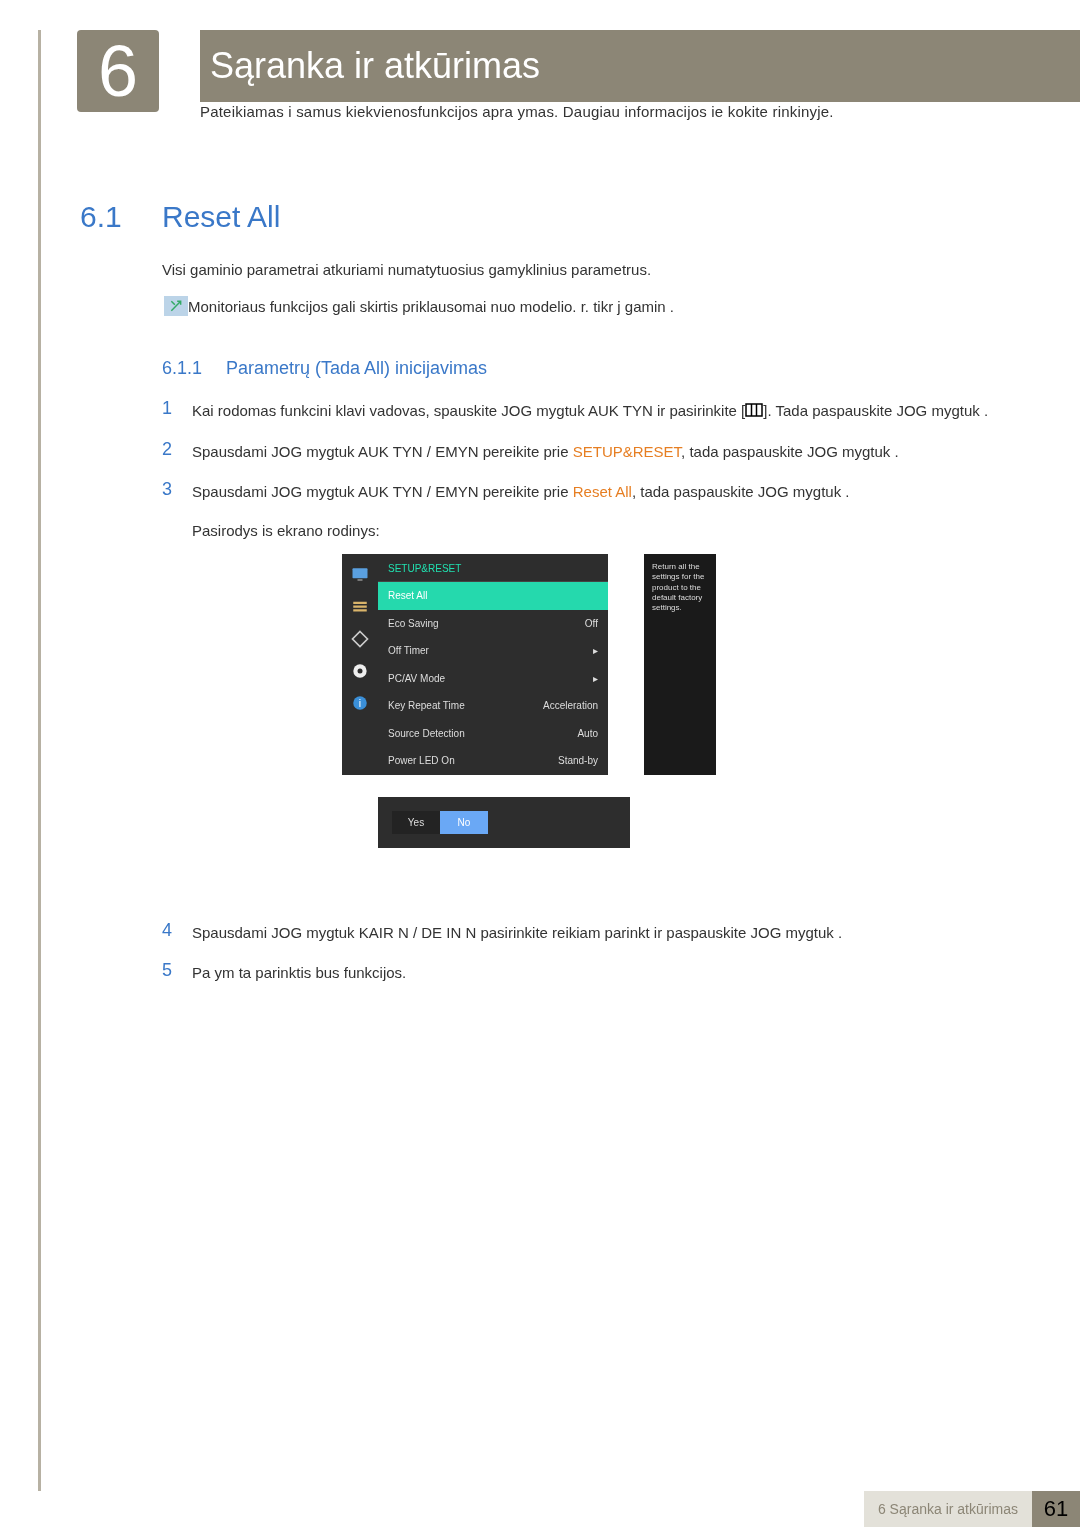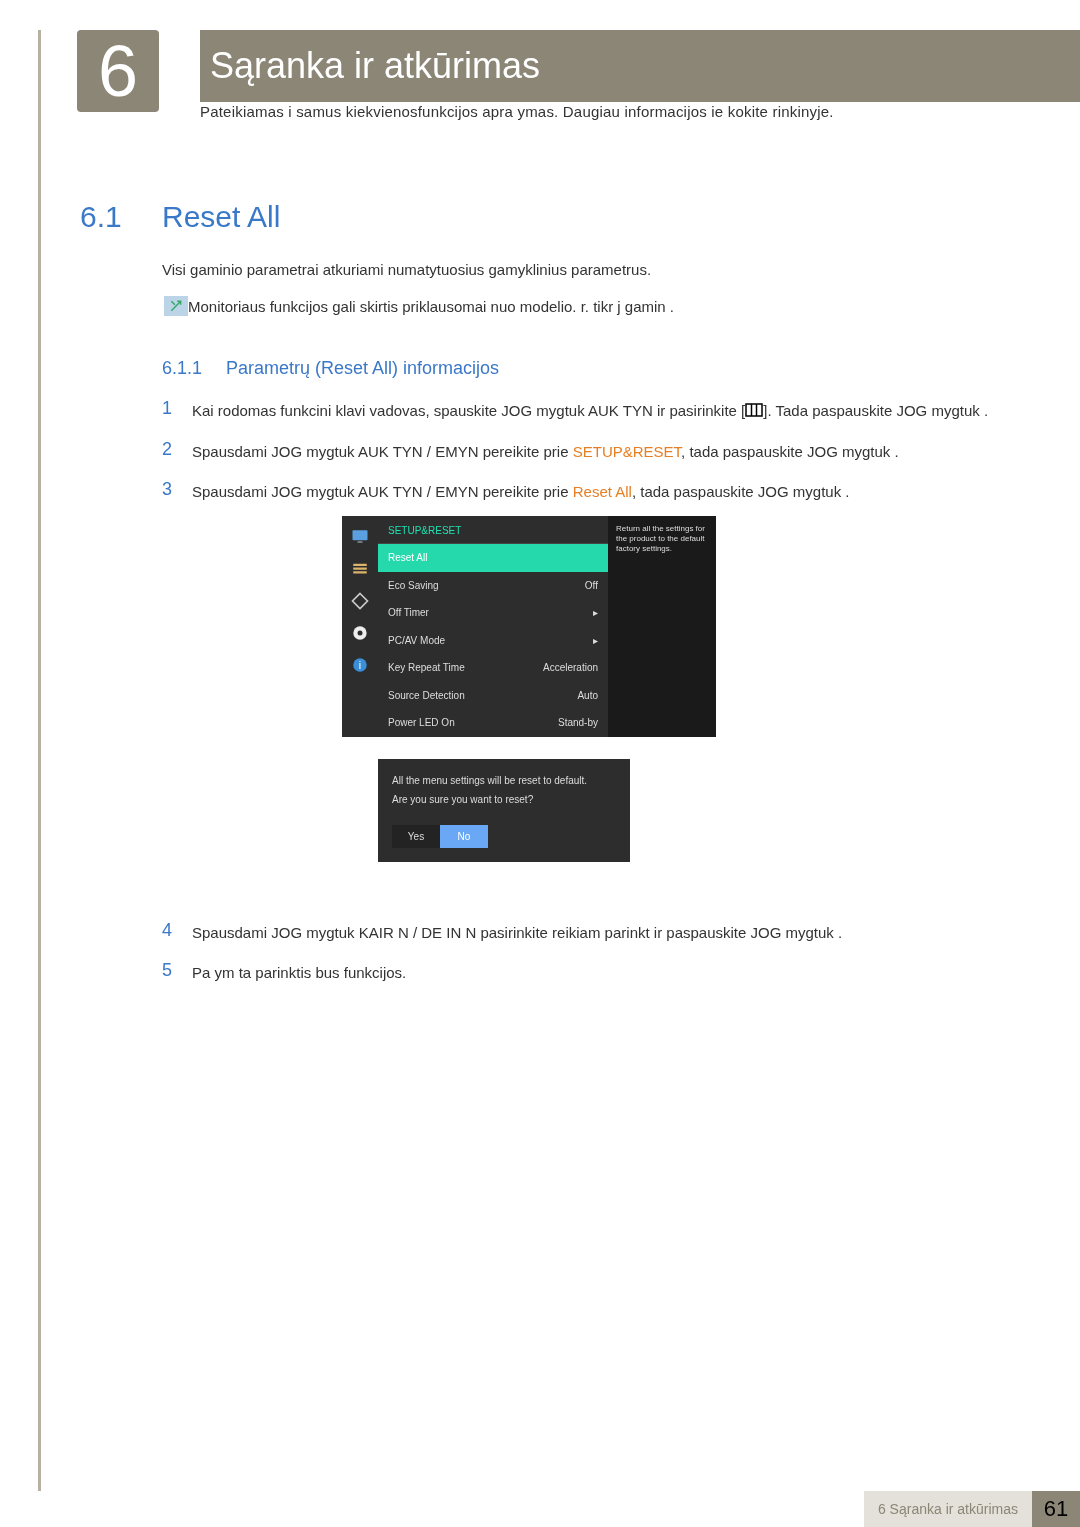--- a/index.html
+++ b/index.html
@@ -25,21 +25,21 @@
   .hl-orange { color: #e67e22; }
   .menu-icon { display: inline-block; vertical-align: middle; }
   .osd-wrap { margin-left: 150px; margin-top: 10px; margin-bottom: 20px; }
   .osd { display: flex; }
   .osd-side { width: 36px; background: #2d2d2d; display: flex; flex-direction: column; align-items: center; padding: 10px 0; gap: 10px; }
   .osd-side-item { width: 22px; height: 22px; display: flex; align-items: center; justify-content: center; }
   .osd-main { width: 230px; background: #2d2d2d; }
   .osd-header { color: #20e0b0; font-size: 10px; padding: 6px 10px 4px; border-bottom: 1px solid #444; }
   .osd-row { display: flex; justify-content: space-between; align-items: center; padding: 5px 10px; font-size: 10px; color: #ddd; }
   .osd-row.sel { background: #25d9ad; color: #fff; }
-  .osd-desc { width: 108px; background: #1a1a1a; padding: 8px; font-size: 8px; color: #ddd; line-height: 1.3; }
+  .osd-desc { width: 72px; background: #1a1a1a; padding: 8px; font-size: 8px; color: #ddd; line-height: 1.3; margin-left: 36px; }
   .osd-dialog { width: 252px; background: #2d2d2d; padding: 14px; margin-left: 36px; margin-top: 22px; }
   .osd-dialog-text { font-size: 10px; color: #ddd; line-height: 1.5; margin-bottom: 18px; }
   .osd-buttons { display: flex; }
   .osd-btn { font-size: 10px; color: #ddd; padding: 3px 12px; min-width: 48px; text-align: center; background: #232323; }
   .osd-btn.active { background: #6aa8f5; color: #fff; }
   .steps2 { position: absolute; left: 162px; top: 920px; right: 80px; }
   .footer { position: absolute; left: 0; right: 0; bottom: 0; height: 36px; display: flex; justify-content: flex-end; align-items: stretch; }
   .footer-label { background: #e3e1d9; color: #8c8676; display: flex; align-items: center; padding: 11px 14px; font-size: 14px; text-align: center; }
   .footer-page { background: #8c8676; color: #000000; width: 48px; display: flex; align-items: center; justify-content: center; font-size: 22px; }
 </style>
@@ -60,21 +60,21 @@
   <div class="info-icon">
     <svg viewBox="0 0 24 24">
         <path d="M4 20 L20 4 M14 4 L20 4 L20 10" stroke="#3a6" stroke-width="2.5" fill="none"></path>
         <path d="M4 4 L10 10" stroke="#3a6" stroke-width="2.5"></path>
       </svg>
   </div>
   <div class="info-text">Monitoriaus funkcijos gali skirtis priklausomai nuo modelio.  r. tikr j  gamin .</div>
 </div>
 
 <div class="subsec-num">6.1.1</div>
-<div class="subsec-title">Parametrų (Reset All) informacijos</div>
+<div class="subsec-title">Parametrų (Tada All) inicijavimas</div>
 
 <div class="steps">
   <div class="step">
     <div class="step-num">1</div>
     <div class="step-txt">
       <span>Kai rodomas funkcini  klavi   vadovas, spauskite JOG mygtuk  AUK TYN ir pasirinkite [</span><span class="menu-icon"><svg width="18" height="14" viewBox="0 0 18 14">
             <rect x="1" y="1" width="16" height="12" fill="none" stroke="#000" stroke-width="1.5"></rect>
             <line x1="6.5" y1="1" x2="6.5" y2="13" stroke="#000" stroke-width="1.5"></line>
             <line x1="11.5" y1="1" x2="11.5" y2="13" stroke="#000" stroke-width="1.5"></line>
           </svg></span><span>]. Tada paspauskite JOG mygtuk .</span>
@@ -83,20 +83,21 @@
   <div class="step">
     <div class="step-num">2</div>
     <div class="step-txt">
       <span>Spausdami JOG mygtuk  AUK TYN /  EMYN pereikite prie </span><span class="hl-orange">SETUP&amp;RESET</span><span>, tada paspauskite JOG mygtuk .</span>
     </div>
   </div>
   <div class="step">
     <div class="step-num">3</div>
     <div class="step-txt">
       <span>Spausdami JOG mygtuk  AUK TYN /  EMYN pereikite prie </span><span class="hl-orange">Reset All</span><span>, tada paspauskite JOG mygtuk .</span>
+      <div style="margin-top:12px;">Pasirodys  is ekrano rodinys:</div>
 
       <div class="osd-wrap">
         <div class="osd">
           <div class="osd-side">
             <div class="osd-side-item">
                 <svg viewBox="0 0 24 24" width="20" height="20">
                   <rect x="3" y="4" width="18" height="12" rx="1" fill="#5aa0e0"></rect>
                   <rect x="9" y="17" width="6" height="2" fill="#888"></rect>
                 </svg>
               </div>
@@ -153,24 +154,20 @@
               </div>
             <div class="osd-row">
                 <span>Power LED On</span>
                 <span>Stand-by</span>
               </div>
           </div>
           <div class="osd-desc">Return all the settings for the product to the default factory settings.</div>
         </div>
 
         <div class="osd-dialog">
-          <div class="osd-dialog-text">
-            <div>All the menu settings will be reset to default.</div>
-            <div style="margin-top:4px;">Are you sure you want to reset?</div>
-          </div>
           <div class="osd-buttons">
             <div class="osd-btn">Yes</div>
             <div class="osd-btn active">No</div>
           </div>
         </div>
       </div>
     </div>
   </div>
 </div>
 

